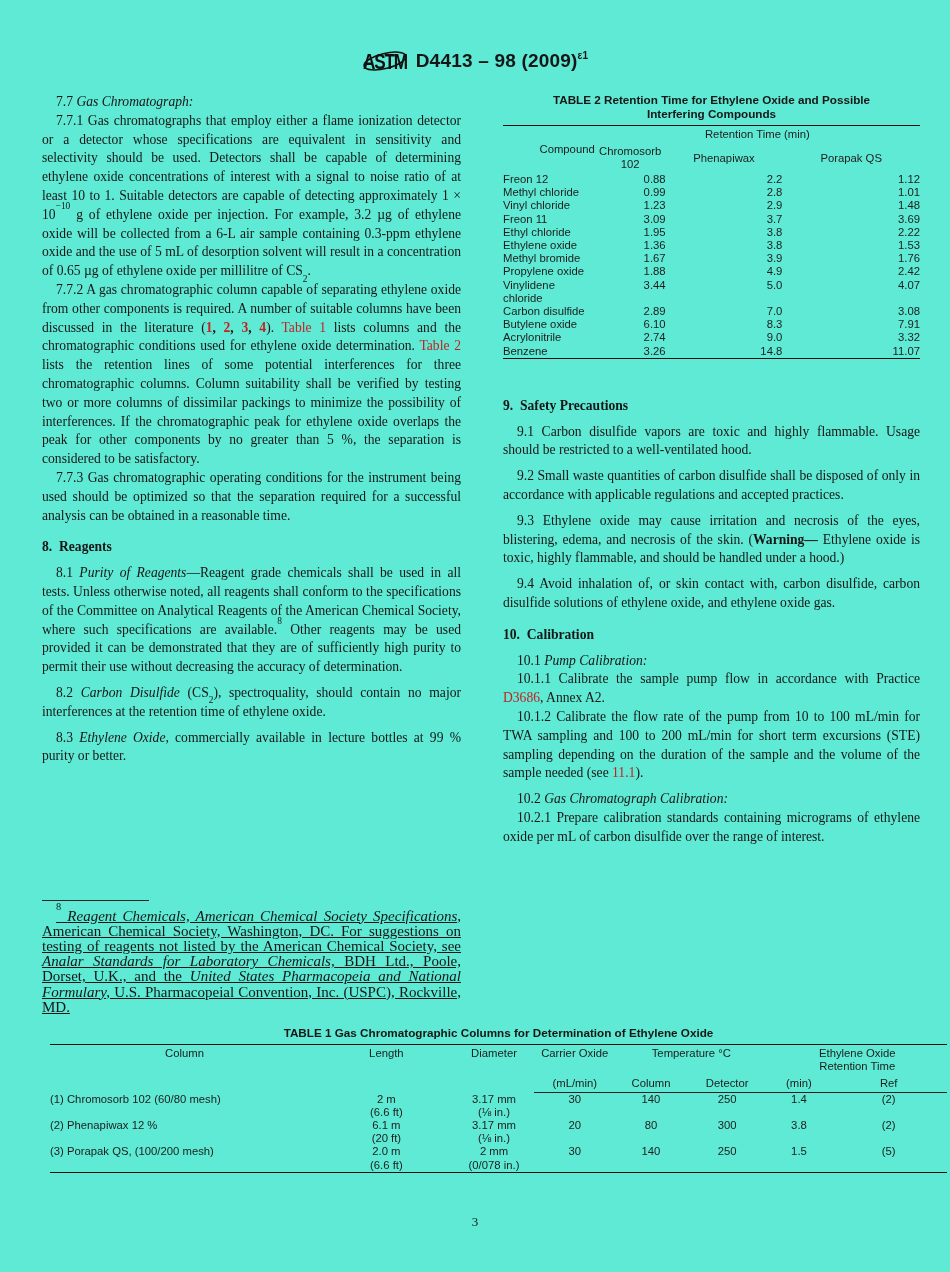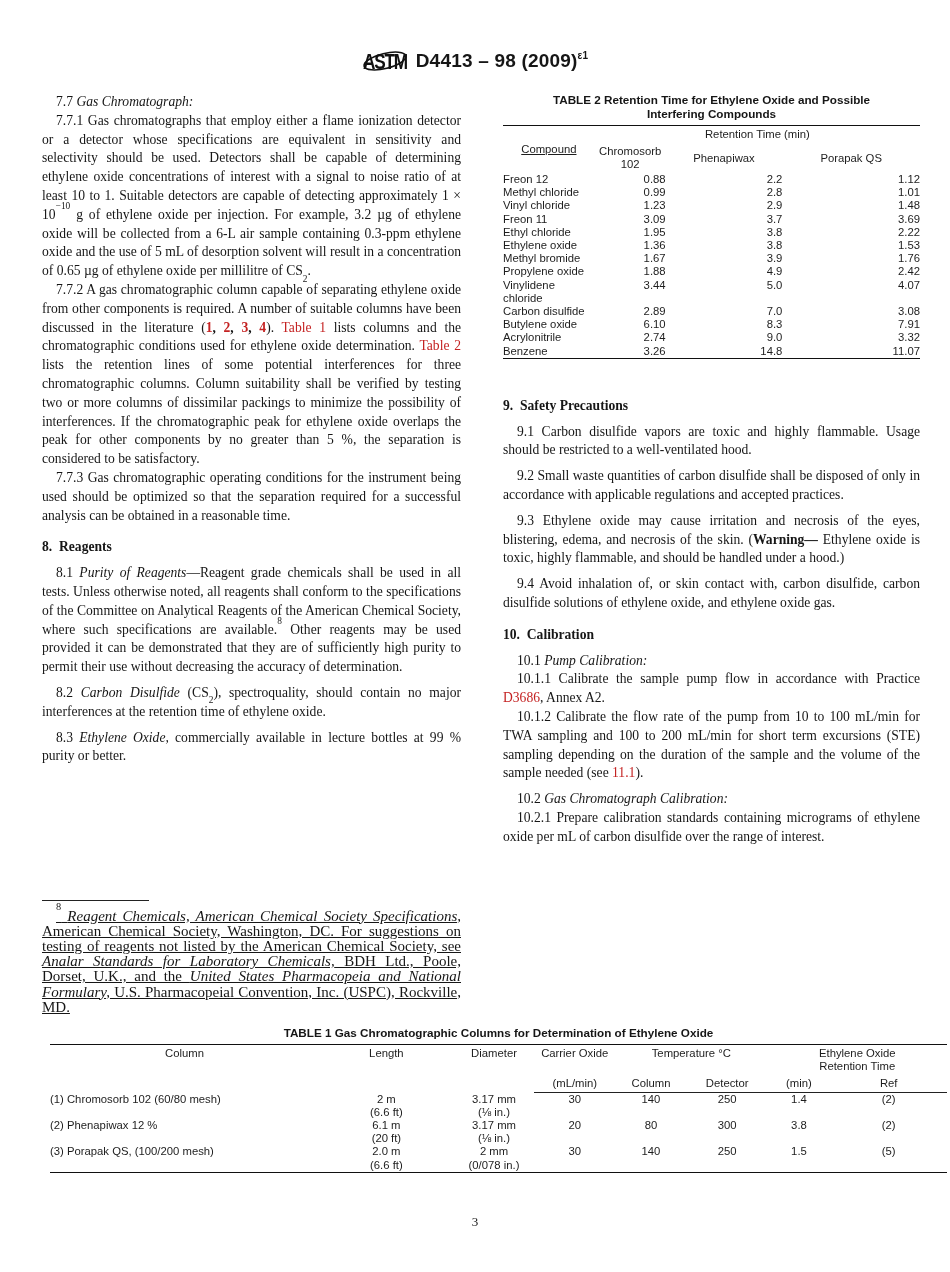--- a/index.html
+++ b/index.html
@@ -1,16 +1,16 @@
 <!DOCTYPE html>
 <html style="--link-red: #c42222;"><head>
 <meta charset="utf-8">
 <style>
   html,body{margin:0;padding:0;background:#e8e8e8;}
-  .page{position:relative;width:950px;height:1272px;background:#ffffff;margin:0 auto;
+  .page{position:relative;width:950px;height:1272px;background:#5eead4;margin:0 auto;
         font-family:"Liberation Serif",serif;color:#161616;overflow:hidden;}
 
   
   .doc-header{position:absolute;top:44px;left:0;right:0;display:flex;justify-content:center;align-items:center;gap:8px;}
   .doc-title{font-family:"Liberation Sans",sans-serif;font-weight:bold;font-size:19px;letter-spacing:.2px;}
   .doc-title sup{font-size:10px;position:relative;top:-1px;}
 
   
   .col-left{position:absolute;left:42px;top:93px;width:419px;height:922px;display:flex;flex-direction:column;}
   .col-right{position:absolute;left:503px;top:93px;width:417px;}
@@ -37,21 +37,21 @@
             font-size:11.3px;color:#1d1d1d;}
   table.tbl th{font-weight:normal;text-align:center;line-height:13px;padding:2px 0;}
   table.tbl td{line-height:13.2px;padding:0;vertical-align:top;text-align:center;}
   .rule-top{border-top:1.6px solid #111;}
   .rule-bottom{border-bottom:1.6px solid #111;}
 
   
   .tbl2-wrap{margin-bottom:38px;}
   .tbl2 td:first-child{text-align:left;}
   .tbl2 td:nth-child(2),.tbl2 td:nth-child(3),.tbl2 td:nth-child(4){text-align:right;}
-  .tbl2 th.compound{text-align:center;vertical-align:middle;text-decoration:underline;}
+  .tbl2 th.compound{text-align:right;vertical-align:middle;}
 
   
   .table1-wrap{position:absolute;left:50px;top:1026px;width:897px;}
   .tbl1 thead tr:last-child th{border-bottom:1px solid #222;}
   .tbl1 th[rowspan]{vertical-align:middle;}
   .tbl1 thead tr:first-child th{vertical-align:top;}
   .tbl1 thead tr:last-child th{vertical-align:bottom;}
   .tbl1 td:first-child{text-align:left;}
   .tbl1 td{padding-top:1px;}
   .th-eo span{display:inline-block;max-width:108px;}

